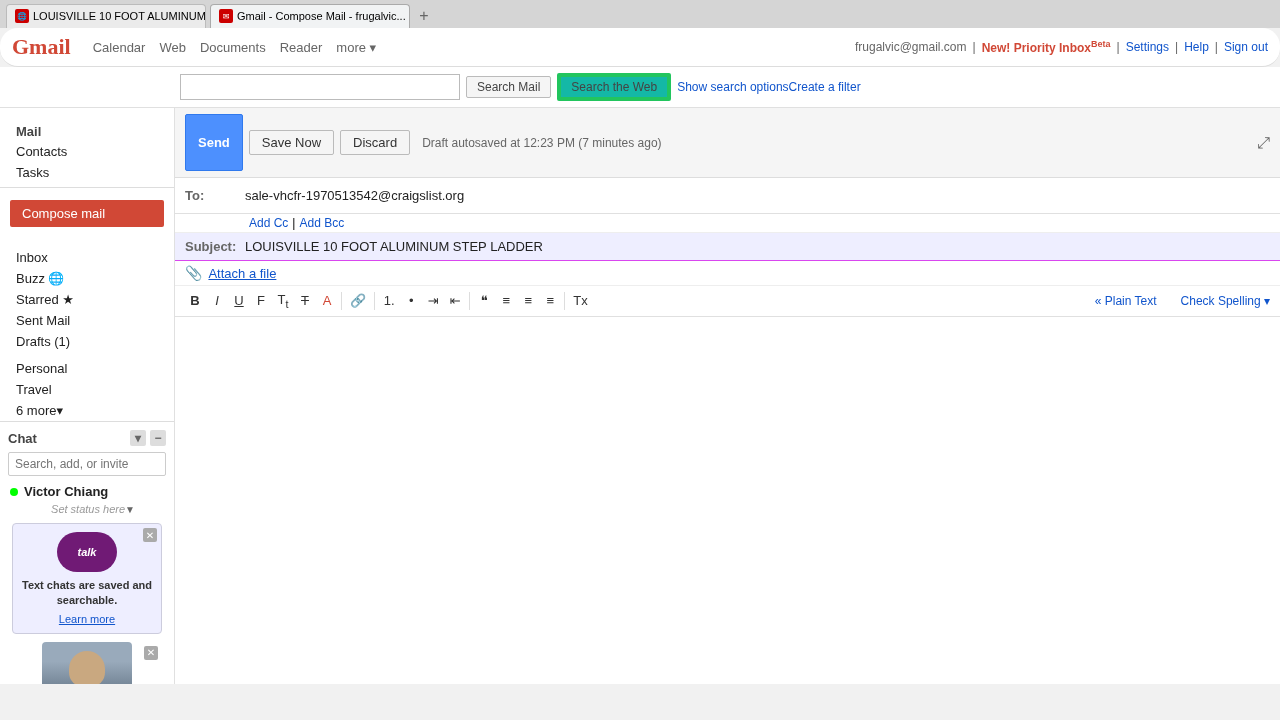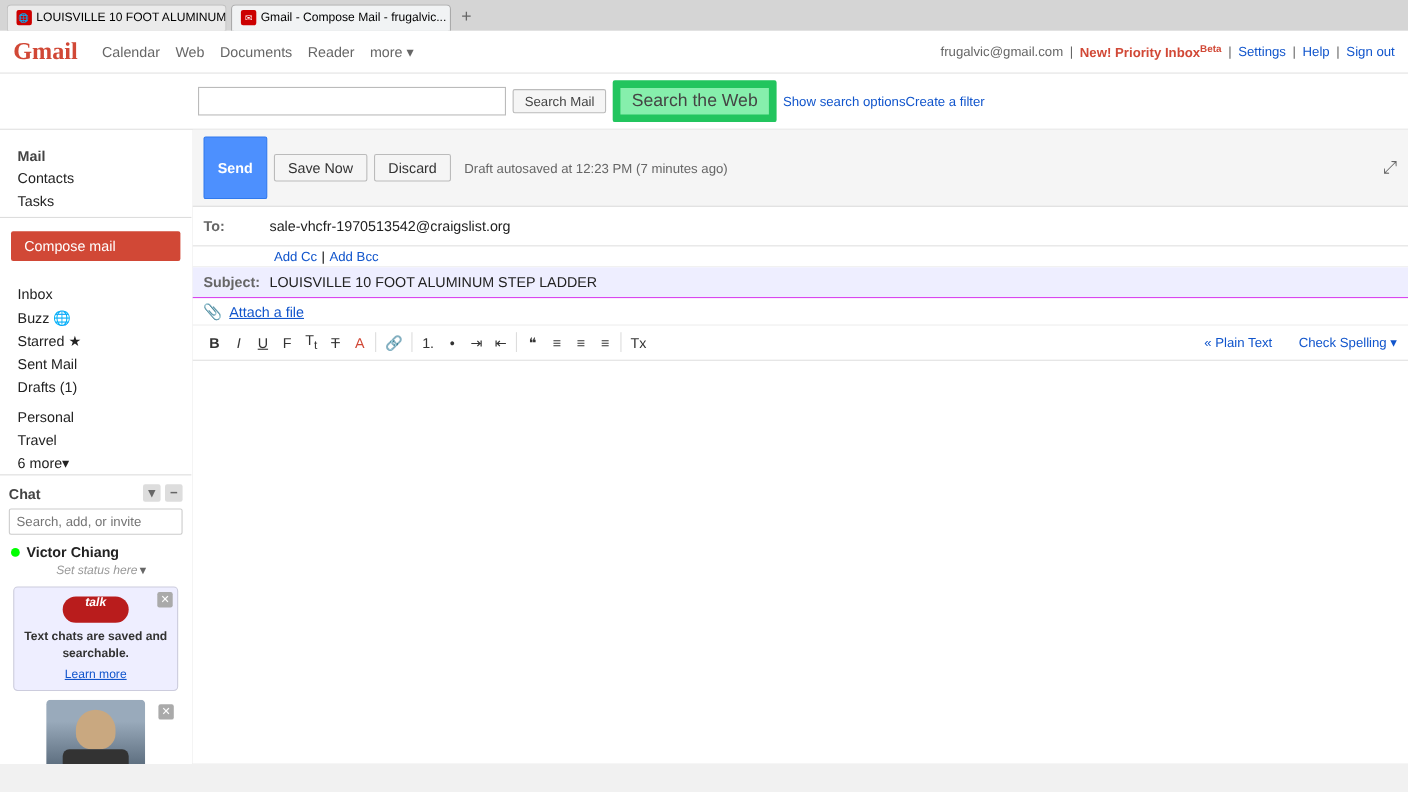--- a/index.html
+++ b/index.html
@@ -65,20 +65,21 @@
     }
 
     
     .gmail-header {
       background: white;
       border-bottom: 1px solid #ddd;
       padding: 6px 12px;
       display: flex;
       align-items: center;
       justify-content: space-between;
+      border-radius: 18px;
     }
 
     .gmail-nav-left {
       display: flex;
       align-items: center;
       gap: 14px;
       font-size: 13px;
       color: #666;
     }
 
@@ -134,25 +135,25 @@
       background: #f5f5f5;
       border: 1px solid #bbb;
       border-radius: 2px;
       cursor: pointer;
       font-size: 12px;
       color: #444;
     }
 
     .search-web-btn {
       padding: 3px 10px;
-      background: #86efac;
-      border: 7px solid #22c55e;
-      border-radius: 2px;
-      cursor: pointer;
-      font-size: 16px;
+      background: #14b8a6;
+      border: 4px solid #22c55e;
+      border-radius: 2px;
+      cursor: pointer;
+      font-size: 12px;
       color: #444;
     }
 
     .search-options {
       font-size: 12px;
       color: #1155cc;
       text-decoration: none;
       display: flex;
       flex-direction: row;
       line-height: 1.4;
@@ -314,24 +315,25 @@
       border-radius: 2px;
       display: flex;
       align-items: center;
       justify-content: center;
       font-size: 10px;
       cursor: pointer;
     }
 
     .talk-logo {
       width: 60px;
-      height: 24px;
-      background: #b91c1c;
+      height: 40px;
+      background: #701a75;
       border-radius: 20px;
       display: flex;
+      align-items: center;
       justify-content: center;
       margin: 0 auto 6px auto;
       color: white;
       font-size: 14px;
       font-style: italic;
       font-weight: bold;
     }
 
     .talk-text {
       font-size: 11px;

